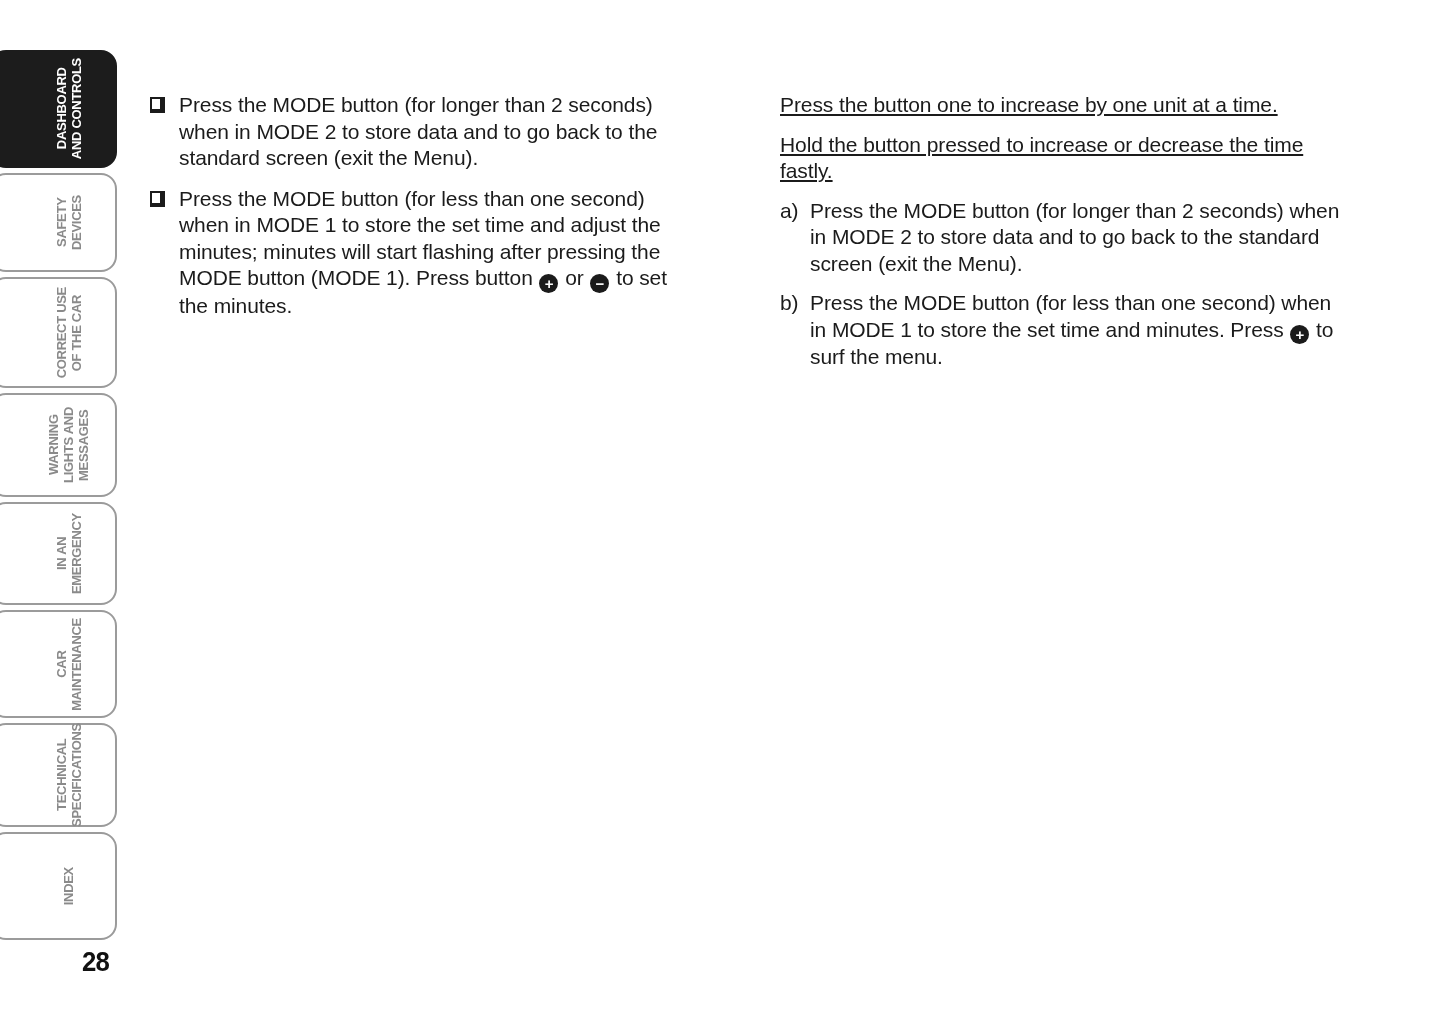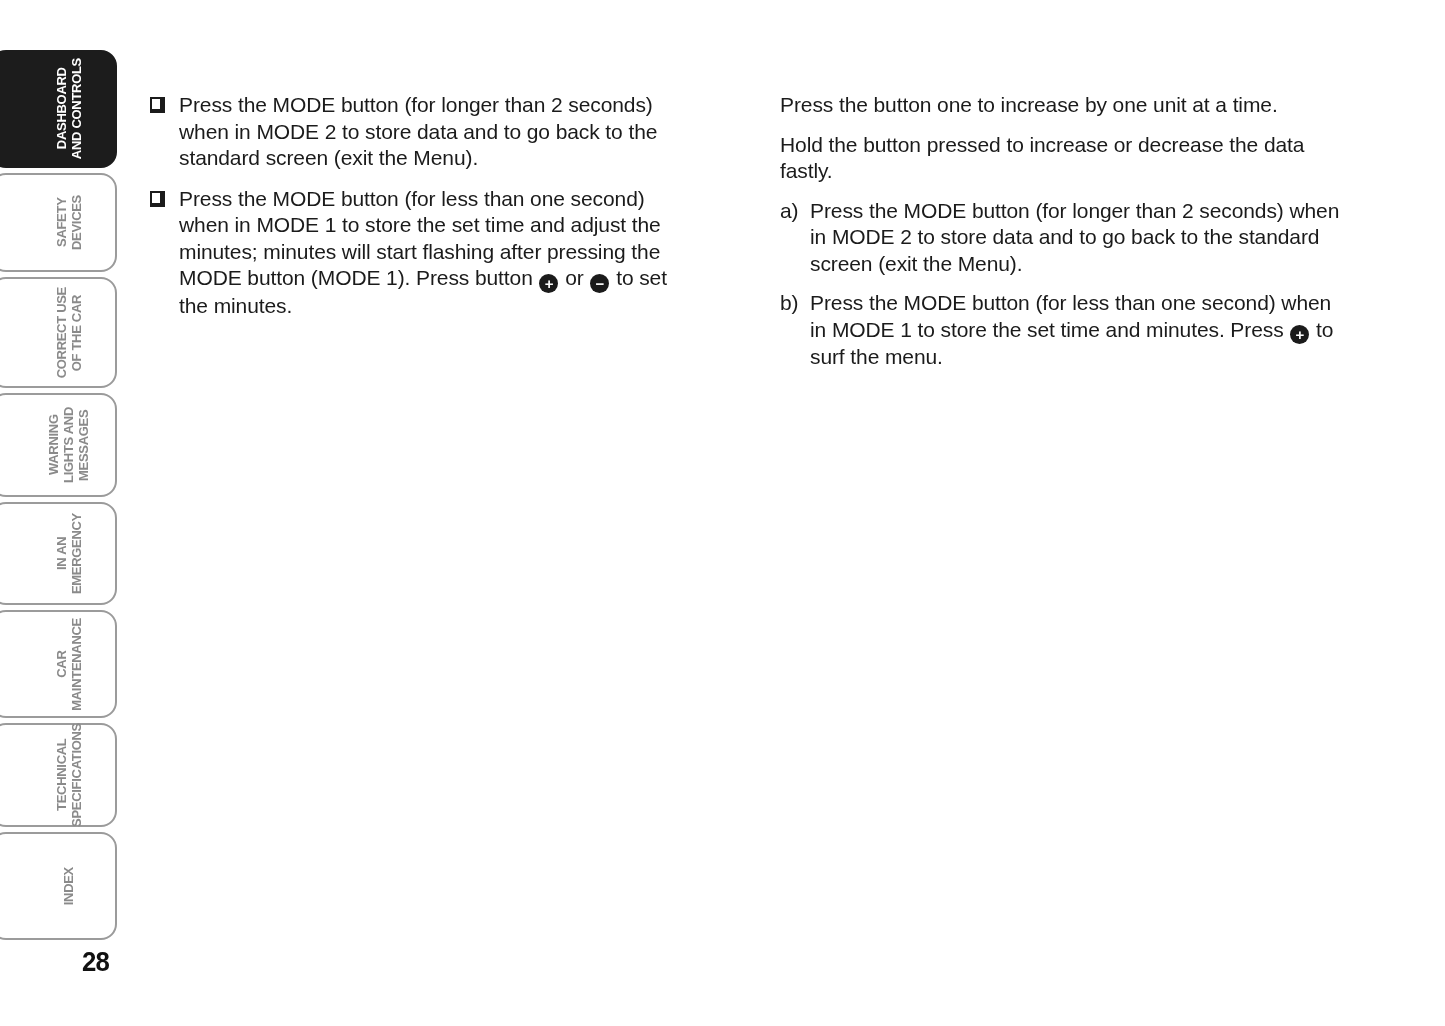--- a/index.html
+++ b/index.html
@@ -25,21 +25,21 @@
   }
   .tab.active .tab-label{color:#ffffff;}
 
   
   .doc-col{
     position:absolute;top:64px;color:#1b1b1b;
     font-size:21px;line-height:26.5px;letter-spacing:-0.1px;margin-top:28px;
   }
   .col-left{left:150px;width:538px;}
   .col-right{left:780px;width:560px;}
-  .para{margin:0 0 13px 0;}
+  .para{margin:0 0 13px 0;text-decoration:underline;}
 
   .bullet-item{position:relative;padding-left:29px;margin-bottom:14px;}
   .sq-bullet{
     position:absolute;left:0;top:5px;width:8px;height:10px;
     border:2.5px solid #1b1b1b;border-right-width:5.5px;border-bottom-width:4.5px;
     background:#fff;
   }
   .alpha-item{position:relative;padding-left:30px;margin-bottom:13px;}
   .alpha-marker{position:absolute;left:0;top:0;}
 
@@ -132,21 +132,21 @@
       <div class="bullet-item">
         <span class="sq-bullet"></span>
         <span>Press the MODE button (for less than one second) when in MODE 1 to store the set time and adjust the minutes; minutes will start flashing after pressing the MODE button (MODE 1). Press button </span><span class="circle-btn">+</span><span> or </span><span class="circle-btn">−</span><span> to set the minutes.</span>
       </div>
 
     </div>
 
     <div class="doc-col col-right">
 
       <p class="para">Press the button one to increase by one unit at a time.</p>
-      <p class="para">Hold the button pressed to increase or decrease the data fastly.</p>
+      <p class="para">Hold the button pressed to increase or decrease the time fastly.</p>
 
       <div class="alpha-item">
         <span class="alpha-marker">a)</span>
         <span>Press the MODE button (for longer than 2 seconds) when in MODE 2 to store data and to go back to the standard screen (exit the Menu).</span>
       </div>
 
       <div class="alpha-item">
         <span class="alpha-marker">b)</span>
         <span>Press the MODE button (for less than one second) when in MODE 1 to store the set time and minutes. Press </span><span class="circle-btn">+</span><span> to surf the menu.</span>
       </div>

